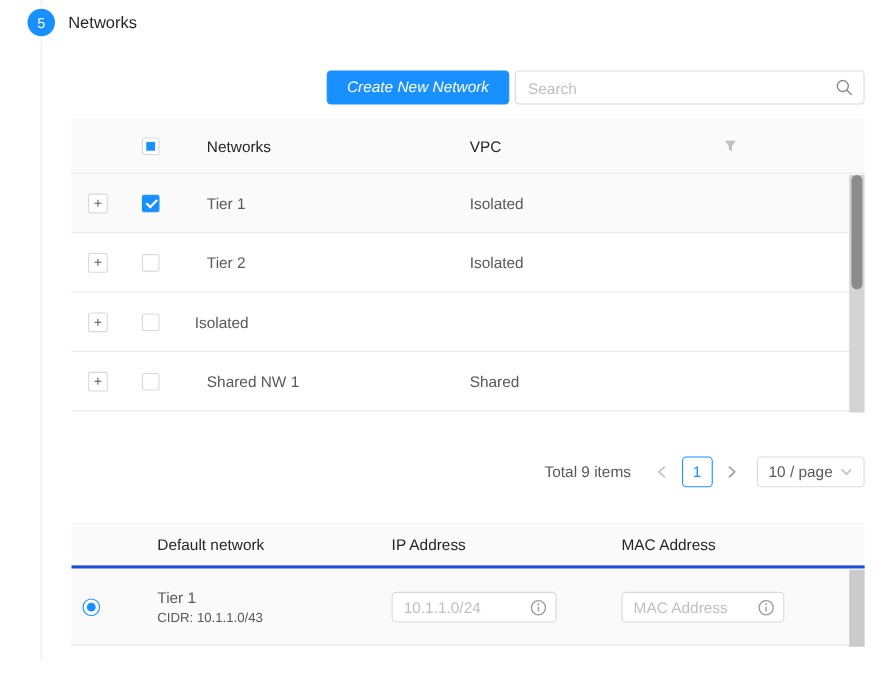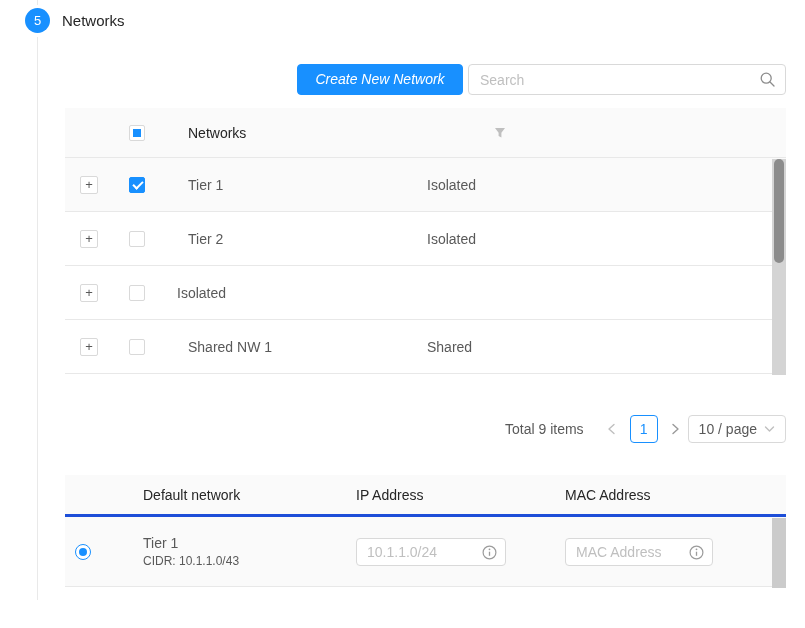--- a/index.html
+++ b/index.html
@@ -53,21 +53,21 @@
 
   .t1-scrollbar { position:absolute; right:0; top:51px; width:14px; height:216px; background:#d4d4d4; }
   .t1-thumb { position:absolute; left:2px; top:0; width:10px; height:104px; background:#8c8c8c; border-radius:5px; }
 
   
   .pagination { position:absolute; top:415px; right:19px; height:28px; display:flex; align-items:center; }
   .pg-total { font-size:14px; color:#595959; margin-right:16px; }
   .pg-arrow { width:24px; height:28px; display:flex; align-items:center; justify-content:center; cursor:pointer; }
   .pg-page { width:28px; height:28px; border:1px solid #1890ff; border-radius:4px; color:#1890ff;
     font-size:14px; text-align:center; line-height:26px; margin:0 6px; background:#fff; cursor:pointer; }
-  .pg-size { height:28px; border:1px solid #d9d9d9; border-radius:4px; background:#fff; 
+  .pg-size { height:28px; border:1px solid #d9d9d9; border-radius:4px; background:#fff; margin-left:10px;
     display:flex; align-items:center; padding:0 10px; font-size:14px; color:#595959; cursor:pointer; }
   .pg-size svg { margin-left:7px; }
 
   
   .table2 { position:absolute; left:65px; top:475px; width:721px; }
   .t2-row { display:grid; grid-template-columns:56px 219px 209px 237px; align-items:center; }
   .t2-head { height:42px; background:#fafafa; border-bottom:3px solid #1d4ed8; font-size:14px; color:#262626; }
   .t2-body-row { height:70px; background:#fafafa; border-bottom:1px solid #e8e8e8; }
   .t2-cell-pad { padding-left:16px; }
   .t2-cell-name { padding-left:22px; }
@@ -107,20 +107,21 @@
     </svg>
   </div>
 
   <div class="table1">
     <div class="t1-row t1-head">
       <div class="cell-center"></div>
       <div class="cell-center">
         <div class="checkbox indeterminate"></div>
       </div>
       <div class="cell-networks">Networks</div>
+      <div class="cell-vpc">VPC</div>
       <div class="cell-center">
         <svg class="filter-icon" width="12" height="12" viewBox="0 0 12 12">
           <path d="M1 1 H11 L7.4 5.8 V10.5 L4.6 9 V5.8 Z" fill="#bfbfbf"></path>
         </svg>
       </div>
     </div>
 
     <div class="t1-row t1-body-row selected">
       <div class="cell-center">
           <div class="expand-btn">+</div>

